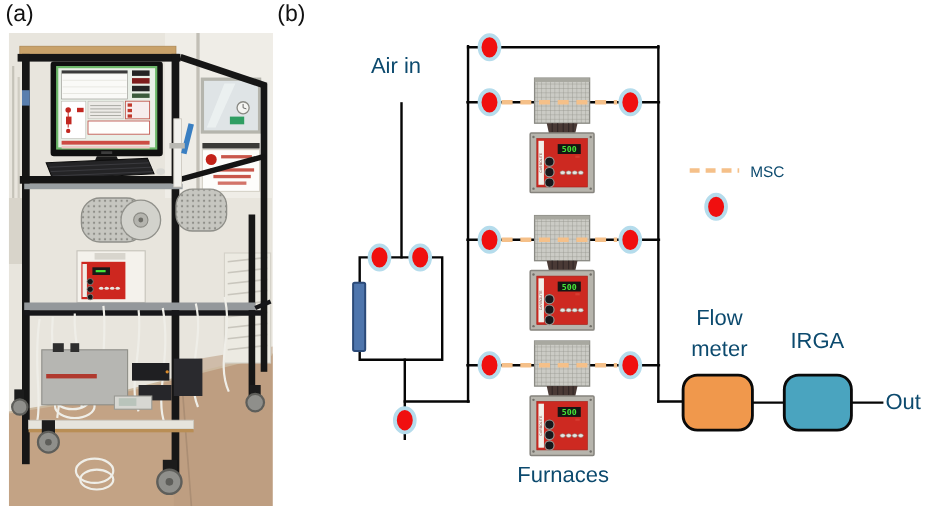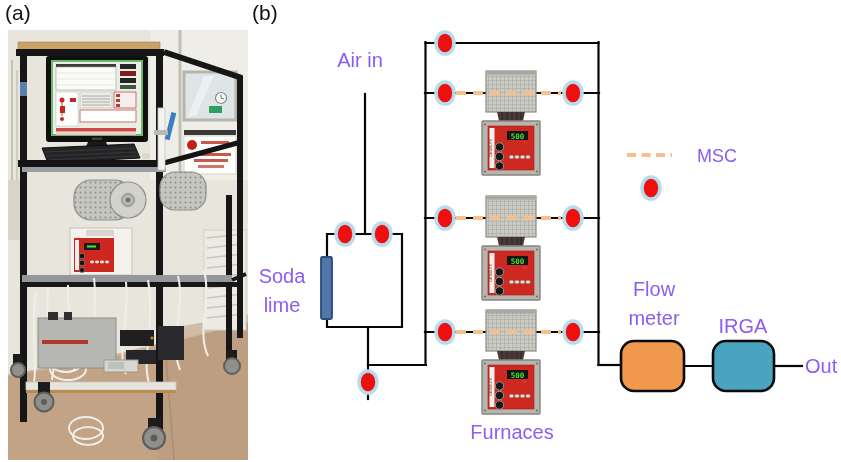--- a/index.html
+++ b/index.html
@@ -5,25 +5,25 @@
   html,body { margin:0; padding:0; background:#ffffff; }
   .stage {
     position:relative; width:841px; height:462px; background:#ffffff;
     font-family:"Liberation Sans", sans-serif; overflow:hidden;
   }
   svg { position:absolute; left:0; top:0; }
   .panel-label {
     position:absolute; font-size:21px; color:#111; z-index:5;
   }
   .lbl {
-    position:absolute; color:#8b5cf6; font-size:20px; line-height:25px;
+    position:absolute; color:#0c4a6e; font-size:20px; line-height:25px;
     text-align:center; z-index:6; white-space:pre-line;
   }
   .lbl.two { line-height:29px; }
-  .lbl.legend { font-size:18px; text-align:center; }
+  .lbl.legend { font-size:14px; text-align:left; }
   .lbl.left { text-align:left; }
   .sub { font-size:13px; vertical-align:-4px; }
   #photo-svg { left:8px; top:30px; }
 </style>
 </head>
 <body>
 
 <div class="stage">
 
   <div class="panel-label" style="left:5px; top:1px;">(a)</div>
@@ -379,20 +379,19 @@
     <g>
       <path d="M627,155 H672" stroke="#f5c089" stroke-width="4" stroke-dasharray="9 5.5" fill="none"></path>
       <ellipse cx="651" cy="188" rx="9" ry="11" fill="#f00f0f" stroke="#b5dcec" stroke-width="3.5"></ellipse>
     </g>
 
     <rect x="621" y="341" width="63" height="50" rx="13" fill="#f0984c" stroke="#0a0a0a" stroke-width="2.6"></rect>
     <rect x="713" y="341" width="61" height="50" rx="13" fill="#4aa4bf" stroke="#0a0a0a" stroke-width="2.6"></rect>
   </svg>
 
   <div class="lbl" style="left:322px; top:48px; width:76px;">Air in</div>
-  <div class="lbl two" style="left:246px; top:262px; width:72px;"><span>Soda</span><br><span>lime</span></div>
   <div class="lbl two" style="left:614px; top:275px; width:80px;"><span>Flow</span><br><span>meter</span></div>
   <div class="lbl" style="left:456px; top:420px; width:112px;">Furnaces</div>
-  <div class="lbl" style="left:703px; top:298px; width:80px;margin-top:16px;">IRGA</div>
+  <div class="lbl" style="left:703px; top:298px; width:80px;">IRGA</div>
   <div class="lbl left" style="left:805px; top:354px; width:40px;">Out</div>
   <div class="lbl legend" style="left:682px; top:144px; width:70px;">MSC</div>
 
 </div>
 
 </body></html>

